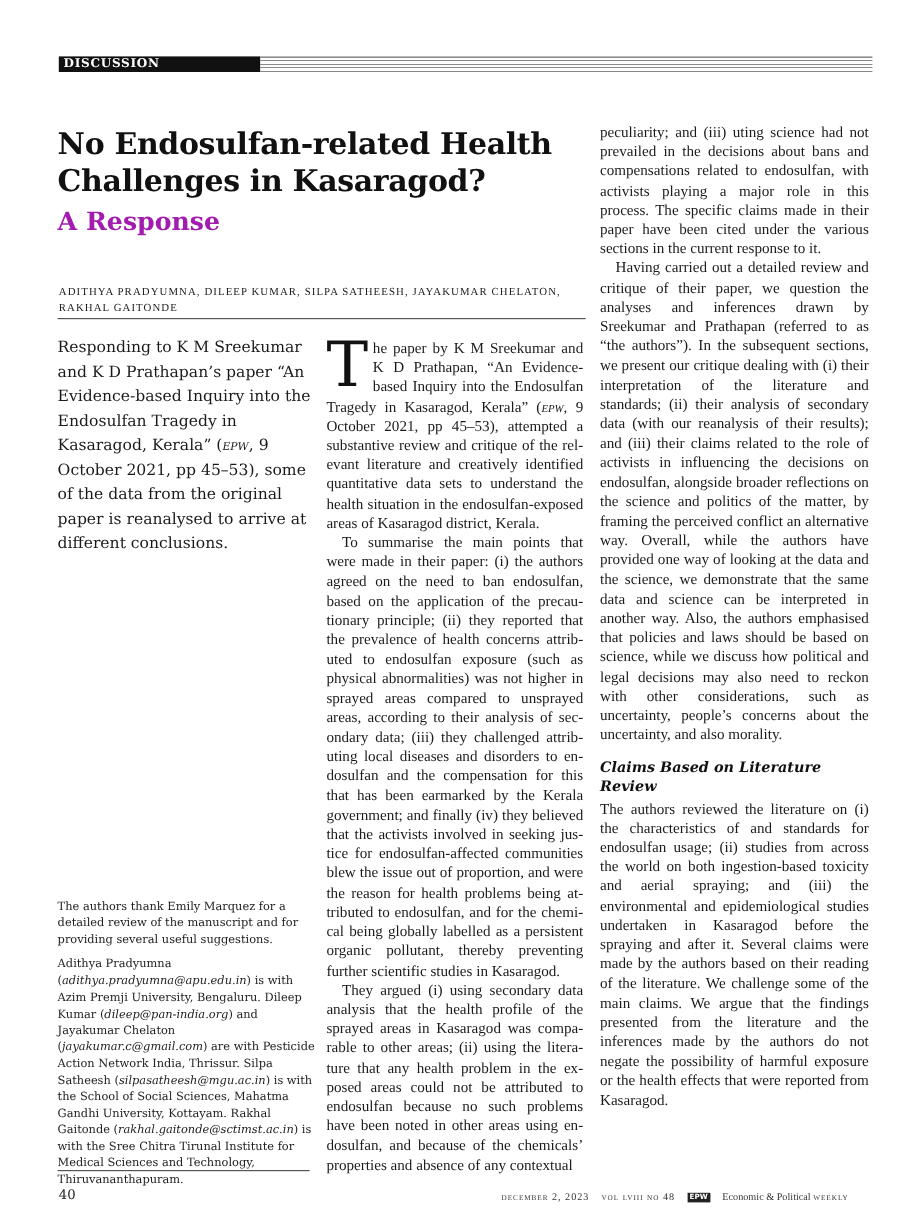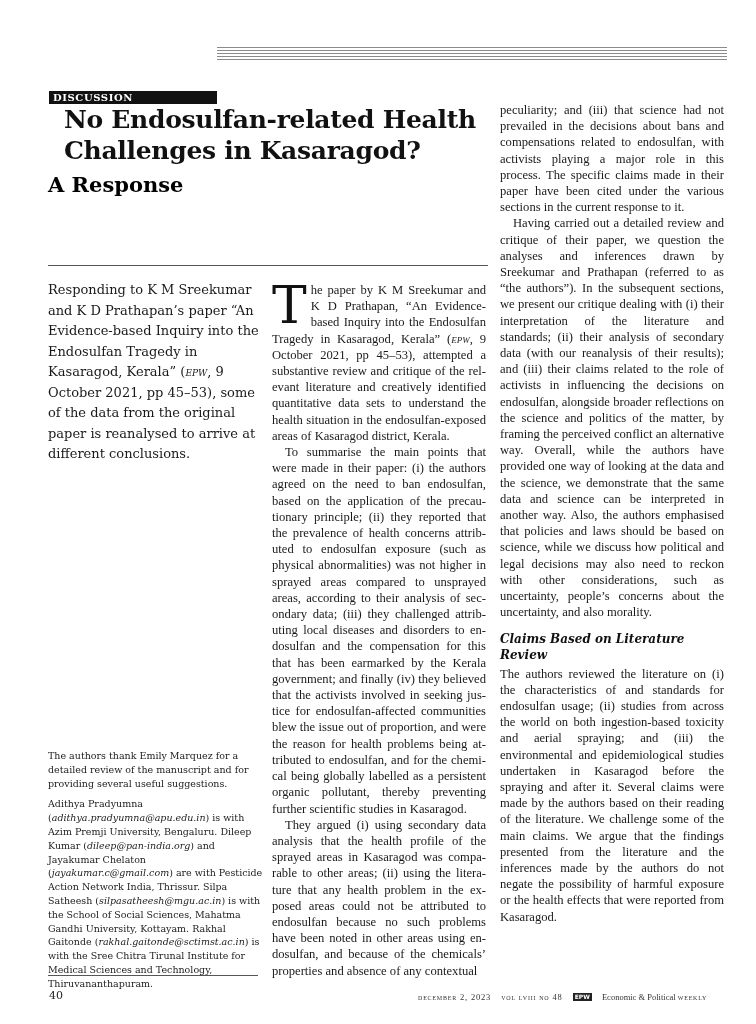--- a/index.html
+++ b/index.html
@@ -2,29 +2,29 @@
 <html><head>
 <meta charset="utf-8">
 <style>
   html, body { margin: 0; padding: 0; background: #ffffff; }
   body { width: 756px; height: 1024px; position: relative; overflow: hidden; color: #1a1a1a; }
   .page { position: absolute; left: 0; top: 0; width: 756px; height: 1024px; }
 
   
   .section-bar { position: absolute; left: 49px; top: 47px; width: 678px; height: 13px; }
   .section-label { position: absolute; left: 0; top: 0; width: 168px; height: 13px; background: #111; color: #fff;
-    font-family: "DejaVu Serif", serif; font-weight: bold; font-size: 10px; letter-spacing: 0.6px; line-height: 13px; padding-left: 4px; box-sizing: border-box; margin-top: 44px; }
+    font-family: "DejaVu Serif", serif; font-weight: bold; font-size: 10px; letter-spacing: 0.6px; line-height: 13px; padding-left: 4px; box-sizing: border-box; }
   .section-lines { position: absolute; left: 168px; top: 0; right: 0; height: 13px;
     background: repeating-linear-gradient(to bottom, #8a8a8a 0px, #8a8a8a 1px, #fff 1px, #fff 3px); }
 
   
-  .title { position: absolute; left: 64px; top: 104px; width: 440px; margin: 0;
+  .title { position: absolute; left: 48px; top: 104px; width: 440px; margin: 0;
     font-family: "DejaVu Serif", serif; font-weight: bold; font-size: 25px; line-height: 31px; color: #111; letter-spacing: -0.3px; }
   .subtitle { position: absolute; left: 48px; top: 172px; margin: 0;
-    font-family: "DejaVu Serif", serif; font-size: 21px; line-height: 26px; color: #000000; }
+    font-family: "DejaVu Serif", serif; font-size: 21px; line-height: 26px; color: #a21caf; }
   .authors { position: absolute; left: 49px; top: 237px; width: 420px;
     font-family: "Liberation Serif", serif; font-size: 9px; line-height: 13px; letter-spacing: 0.9px; color: #222; text-transform: uppercase; }
   .authors-rule { position: absolute; left: 48px; top: 265px; width: 440px; height: 1px; background: #555; }
 
   
   .standfirst { position: absolute; left: 48px; top: 280px; width: 215px;
     font-family: "DejaVu Serif", serif; font-size: 13px; line-height: 20.5px; color: #1a1a1a; margin: 0; }
   .sc { font-variant: small-caps; font-style: italic; }
 
   
@@ -55,38 +55,39 @@
 
 <div class="page">
 
   <div class="section-bar">
     <div class="section-label">DISCUSSION</div>
     <div class="section-lines"></div>
   </div>
 
   <h1 class="title">No Endosulfan-related Health Challenges in Kasaragod?</h1>
   <h2 class="subtitle">A Response</h2>
+  <div class="authors">Adithya Pradyumna, Dileep Kumar, Silpa Satheesh, Jayakumar Chelaton, Rakhal Gaitonde</div>
   <div class="authors-rule"></div>
 
   <p class="standfirst"><span>Responding to K M Sreekumar and K D Prathapan’s paper “An Evidence-based Inquiry into the Endosulfan Tragedy in Kasaragod, Kerala” (</span><span class="sc">epw</span><span>, 9 October 2021, pp 45–53), some of the data from the original paper is reanalysed to arrive at different conclusions.</span></p>
 
   <div class="footnotes">
     <p>The authors thank Emily Marquez for a detailed review of the manuscript and for providing several useful suggestions.</p>
     <p><span>Adithya Pradyumna (</span><em>adithya.pradyumna@apu.edu.in</em><span>) is with Azim Premji University, Bengaluru. </span><span>Dileep Kumar (</span><em>dileep@pan-india.org</em><span>) and </span><span>Jayakumar Chelaton (</span><em>jayakumar.c@gmail.com</em><span>) are with Pesticide Action Network India, Thrissur. </span><span>Silpa Satheesh (</span><em>silpasatheesh@mgu.ac.in</em><span>) is with the School of Social Sciences, Mahatma Gandhi University, Kottayam. </span><span>Rakhal Gaitonde (</span><em>rakhal.gaitonde@sctimst.ac.in</em><span>) is with the Sree Chitra Tirunal Institute for Medical Sciences and Technology, Thiruvananthapuram.</span></p>
   </div>
   <div class="foot-rule"></div>
 
   <div class="col col1">
     <p class="noindent"><span class="dropcap">T</span><span>he paper by K M Sreekumar and K D Prathapan, “An Evidence-based Inquiry into the Endosul­fan Tragedy in Kasaragod, Kerala” (</span><span class="sc">epw</span><span>, 9 October 2021, pp 45–53), attempted a substantive review and critique of the rel­evant literature and creatively identified quantitative data sets to understand the health situation in the endosulfan-ex­posed areas of Kasaragod district, Kerala.</span></p>
     <p>To summarise the main points that were made in their paper: (i) the authors agreed on the need to ban endosulfan, based on the application of the precau­tionary principle; (ii) they reported that the prevalence of health concerns attrib­uted to endosulfan exposure (such as physical abnormalities) was not higher in sprayed areas compared to unsprayed areas, according to their analysis of sec­ondary data; (iii) they challenged attrib­uting local diseases and disorders to en­dosulfan and the compensation for this that has been earmarked by the Kerala government; and finally (iv) they believed that the activists involved in seeking jus­tice for endosulfan-affected communities blew the issue out of proportion, and were the reason for health problems being at­tributed to endosulfan, and for the chemi­cal being globally labelled as a persistent organic pollutant, thereby preventing further scientific studies in Kasaragod.</p>
     <p>They argued (i) using secondary data analysis that the health profile of the sprayed areas in Kasaragod was compa­rable to other areas; (ii) using the litera­ture that any health problem in the ex­posed areas could not be attributed to endosulfan because no such problems have been noted in other areas using en­dosulfan, and because of the chemicals’ properties and absence of any contextual</p>
   </div>
 
   <div class="col col2">
-    <p class="noindent">peculiarity; and (iii) that science had not prevailed in the decisions about bans and compensations related to en­dosulfan, with activists playing a major role in this process. The specific claims made in their paper have been cited un­der the various sections in the current response to it.</p>
+    <p class="noindent">peculiarity; and (iii) uting science had not prevailed in the decisions about bans and compensations related to en­dosulfan, with activists playing a major role in this process. The specific claims made in their paper have been cited un­der the various sections in the current response to it.</p>
     <p>Having carried out a detailed review and critique of their paper, we question the analyses and inferences drawn by Sreekumar and Prathapan (referred to as “the authors”). In the subsequent sec­tions, we present our critique dealing with (i) their interpretation of the litera­ture and standards; (ii) their analysis of secondary data (with our reanalysis of their results); and (iii) their claims relat­ed to the role of activists in influencing the decisions on endosulfan, alongside broader reflections on the science and politics of the matter, by framing the per­ceived conflict an alternative way. Over­all, while the authors have provided one way of looking at the data and the sci­ence, we demonstrate that the same data and science can be interpreted in anoth­er way. Also, the authors emphasised that policies and laws should be based on science, while we discuss how political and legal decisions may also need to reckon with other considerations, such as uncertainty, people’s concerns about the uncertainty, and also morality.</p>
     <div class="subhead">Claims Based on Literature Review</div>
     <p class="noindent">The authors reviewed the literature on (i) the characteristics of and standards for endosulfan usage; (ii) studies from across the world on both ingestion-based toxicity and aerial spraying; and (iii) the environmental and epidemiological stud­ies undertaken in Kasaragod before the spraying and after it. Several claims were made by the authors based on their reading of the literature. We challenge some of the main claims. We argue that the findings presented from the literature and the inferences made by the authors do not negate the possibility of harmful exposure or the health effects that were reported from Kasaragod.</p>
   </div>
 
   <div class="page-number">40</div>
   <div class="footer">
     <span class="caps">December 2, 2023</span><span class="gap"></span>
     <span class="caps">vol lviii no 48</span><span class="gap"></span>
     <span class="epw-logo">EPW</span><span class="gap"></span>

